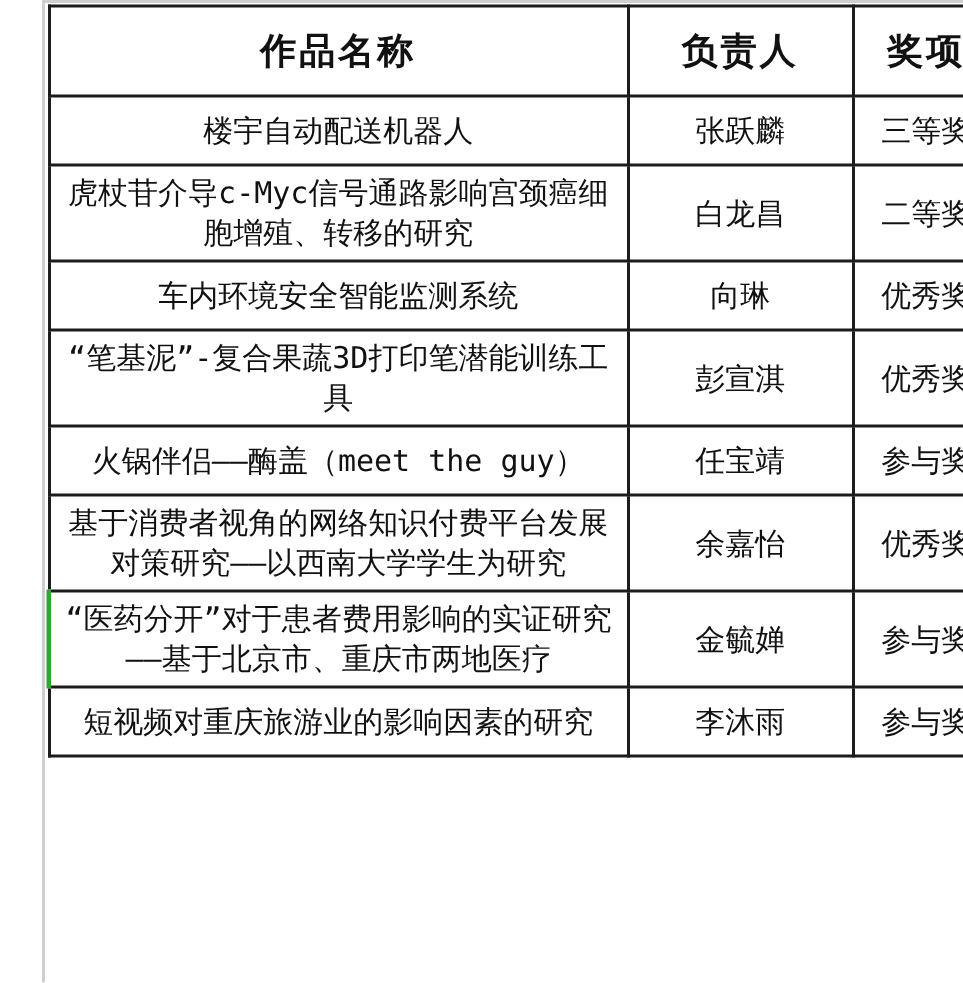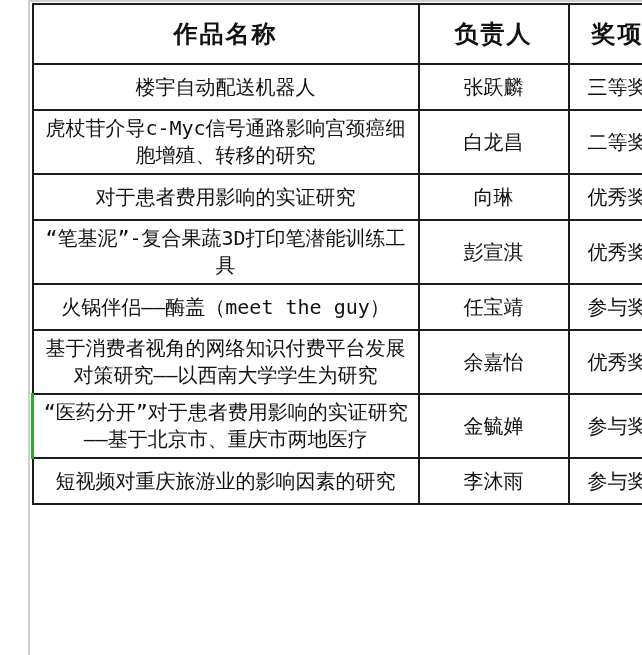--- a/index.html
+++ b/index.html
@@ -99,21 +99,21 @@
     <td>
       <span>白龙昌</span>
     </td>
     <td>
       <span>二等奖</span>
     </td>
   </tr>
 
   <tr>
     <td class="title-cell">
-      <span>对于患者费用影响的实证研究</span>
+      <span>车内环境安全智能监测系统</span>
     </td>
     <td>
       <span>向琳</span>
     </td>
     <td>
       <span>优秀奖</span>
     </td>
   </tr>
 
 

